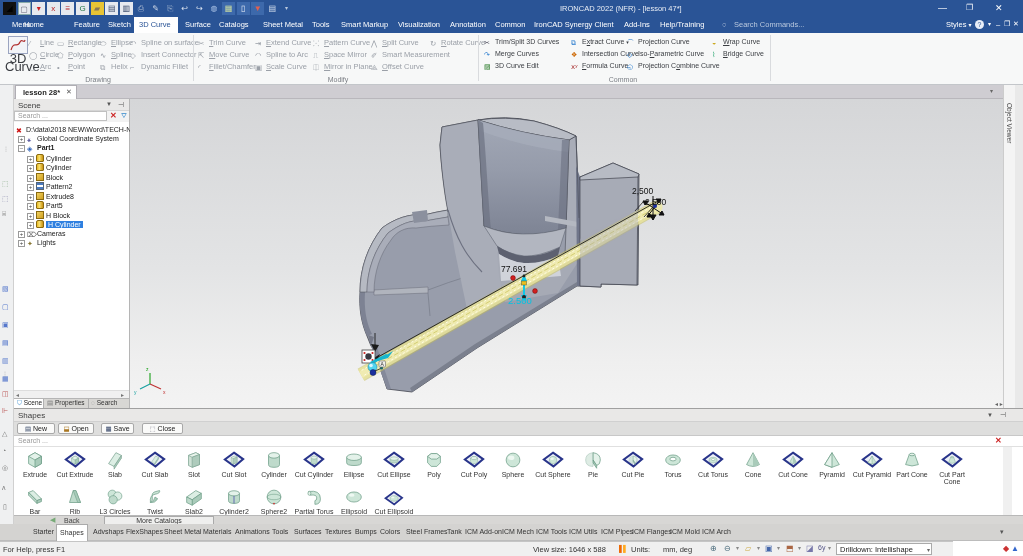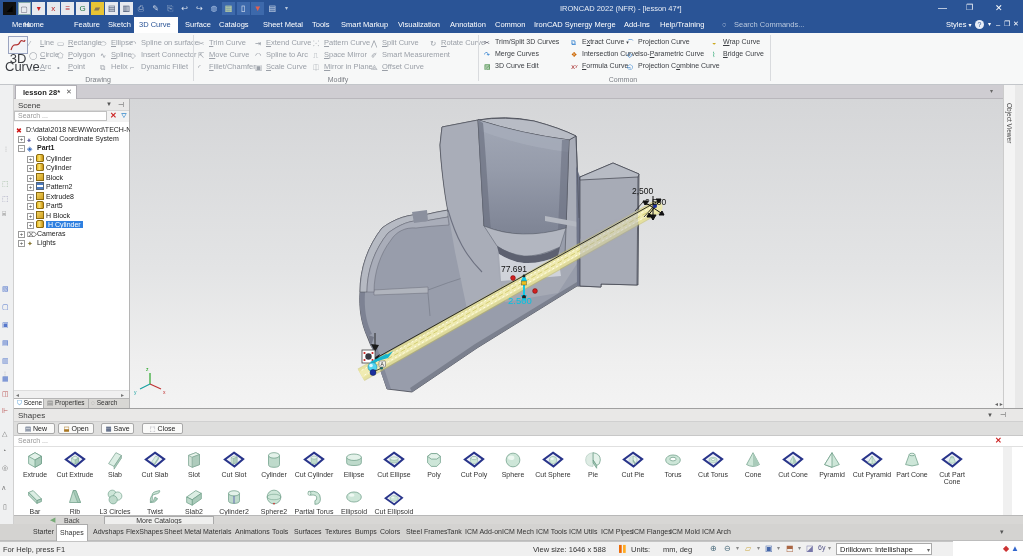--- a/index.html
+++ b/index.html
@@ -73,21 +73,21 @@
  <div id="acttab" style="left:134px;width:44px;"></div>
  <div class="mi" style="left:139px;color:#2a5496;">3D Curve</div>
  <div class="mi" style="left:185px;">Surface</div>
  <div class="mi" style="left:219px;">Catalogs</div>
  <div class="mi" style="left:263px;">Sheet Metal</div>
  <div class="mi" style="left:312px;">Tools</div>
  <div class="mi" style="left:341px;">Smart Markup</div>
  <div class="mi" style="left:398px;">Visualization</div>
  <div class="mi" style="left:450px;">Annotation</div>
  <div class="mi" style="left:495px;">Common</div>
- <div class="mi" style="left:534px;">IronCAD Synergy Merge</div>
+ <div class="mi" style="left:534px;">IronCAD Synergy Client</div>
  <div class="mi" style="left:624px;">Add-Ins</div>
  <div class="mi" style="left:660px;">Help/Training</div>
  <div class="mi" style="left:722px;color:#b9c8de;">○</div>
  <div class="mi" style="left:734px;color:#b9c8de;">Search Commands...</div>
  <div class="mi" style="left:946px;">Styles <span style="font-size:6px;">▾</span></div>
  <div class="mi" style="left:975px;"><span style="display:inline-block;width:9px;height:9px;border-radius:5px;background:#e8eef8;color:#2a5496;font-size:7px;line-height:9px;text-align:center;">?</span></div>
  <div class="mi" style="left:988px;font-size:6px;">▾</div>
  <div class="mi" style="left:996px;">‒</div>
  <div class="mi" style="left:1004px;font-size:7px;">❐</div>
  <div class="mi" style="left:1013px;font-size:7px;">✕</div>

